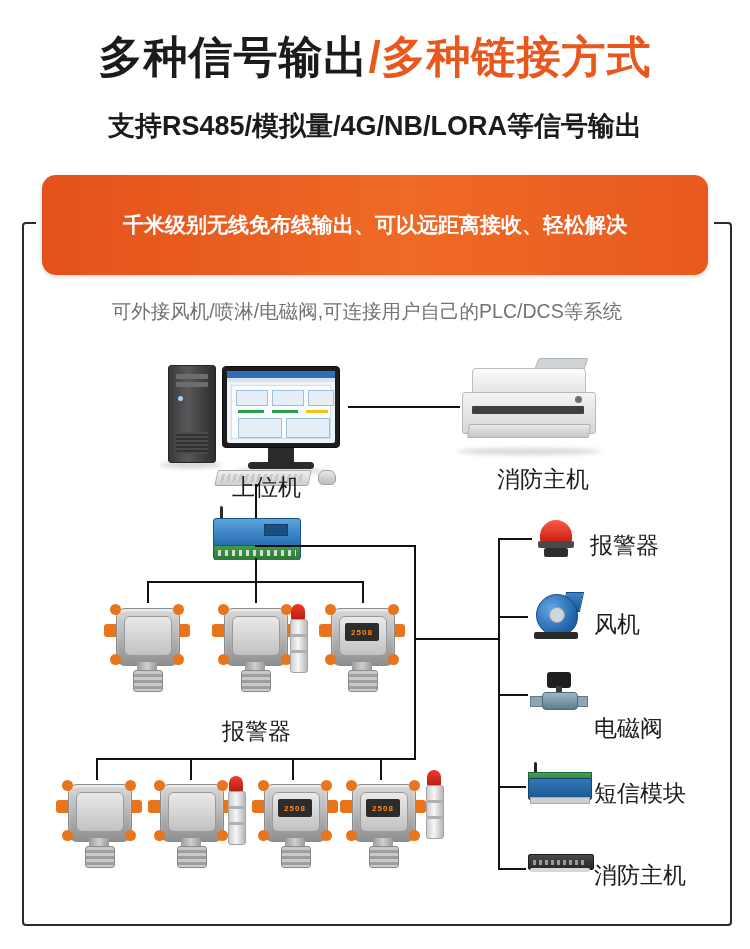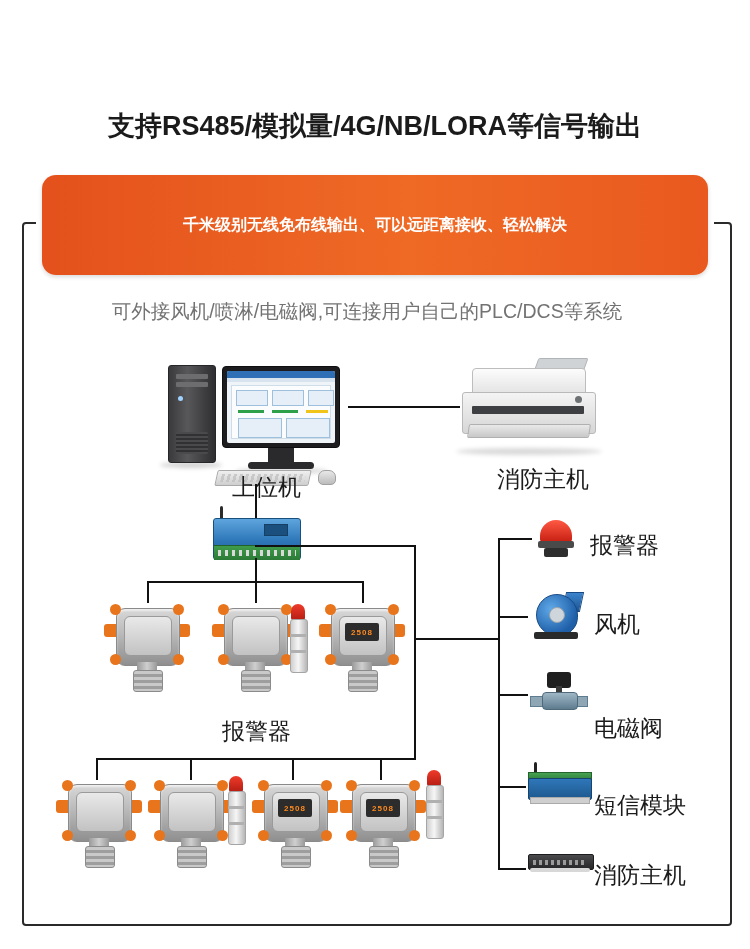--- a/index.html
+++ b/index.html
@@ -30,21 +30,21 @@
   
   .banner{
     position:absolute;left:42px;top:175px;width:666px;height:100px;
     border-radius:14px;
     background:linear-gradient(90deg,#e4511c 0%, #ef6a25 55%, #e9591f 100%);
     color:#fff;
     display:flex;flex-direction:column;align-items:center;justify-content:center;
     box-shadow:0 2px 4px rgba(0,0,0,.15);
     z-index:5;
   }
-  .banner div{font-size:16px;font-weight:bold;line-height:1.55;white-space:nowrap;}
+  .banner div{font-size:21px;font-weight:bold;line-height:1.55;white-space:nowrap;}
 
   
   .frame{
     position:absolute;left:22px;top:222px;width:706px;height:700px;
     border:2px solid #2a2a2a;border-radius:4px;
   }
   .frame-mask{ 
     position:absolute;left:36px;top:214px;width:678px;height:66px;background:#fff;z-index:4;
   }
 
@@ -196,20 +196,23 @@
     background:linear-gradient(180deg,#4a4a4c,#262628);border:1px solid #1c1c1e;}
   .fhost .ports{position:absolute;left:5px;top:8px;width:54px;height:5px;
     background:repeating-linear-gradient(90deg,#9a9a9a 0 3px,transparent 3px 6px);}
   .fhost .sh{position:absolute;left:2px;top:16px;width:60px;height:4px;background:#d8d8d8;border-radius:2px;}
 </style>
 </head>
 <body>
 
 <div class="page">
 
+  <div class="headline">
+    <span class="blk">多种信号输出</span><span class="org">/</span><span class="org">多种链接方式</span>
+  </div>
 
   <div class="subline">支持RS485/模拟量/4G/NB/LORA等信号输出</div>
 
   <div class="frame"></div>
   <div class="frame-mask"></div>
 
   <div class="banner">
     <div>千米级别无线免布线输出、可以远距离接收、轻松解决</div>
   </div>
 
@@ -426,21 +429,21 @@
     <div class="bodyv"></div>
   </div>
   <div class="lbl big" style="left:594px;top:713px;">电磁阀</div>
 
   <div class="sms">
     <div class="ant"></div>
       <div class="grn"></div>
       <div class="pcb"></div>
       <div class="base"></div>
   </div>
-  <div class="lbl big" style="left:594px;top:778px;margin-top:12px;">短信模块</div>
+  <div class="lbl big" style="left:594px;top:778px;">短信模块</div>
 
   <div class="fhost">
     <div class="u"></div>
       <div class="ports"></div>
       <div class="sh"></div>
   </div>
   <div class="lbl big" style="left:594px;top:860px;">消防主机</div>
 
 </div>
 

